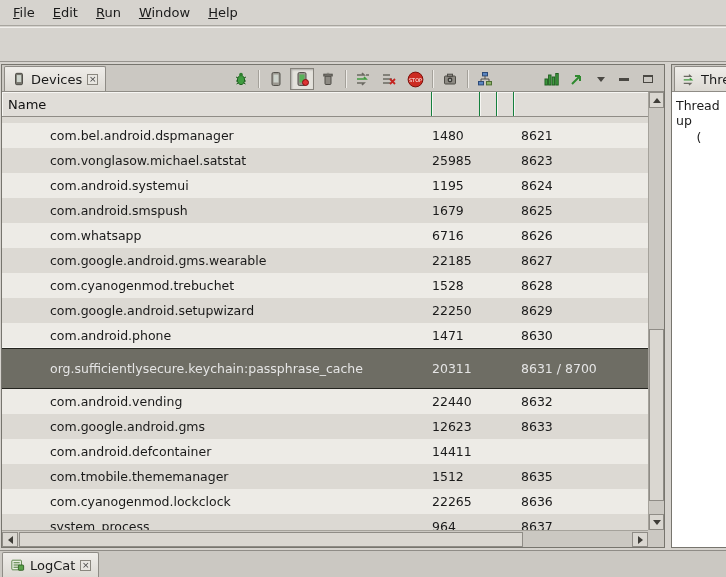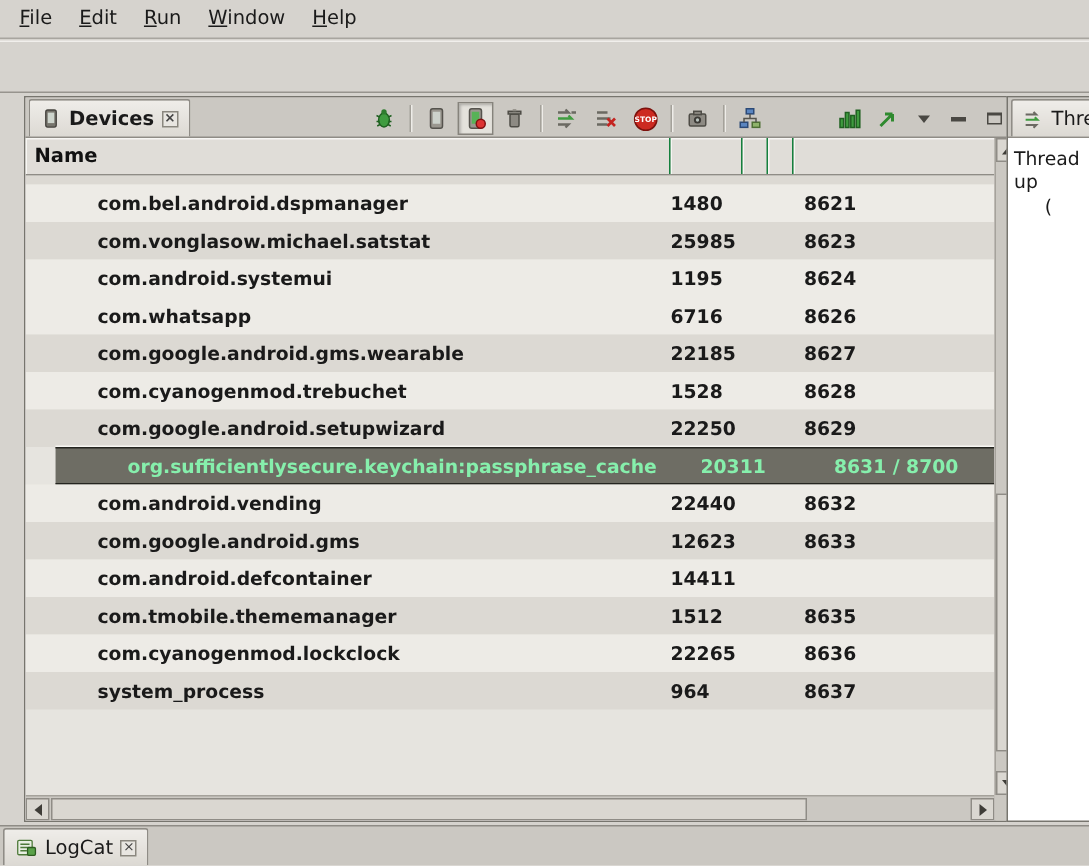--- a/index.html
+++ b/index.html
@@ -25,22 +25,22 @@
   
   .toolbar-strip {
     position:absolute; top:27px; left:0; right:0; height:35px;
     background:#d6d3ce;
     border-top:1px solid #f1efec;
     border-bottom:1px solid #97948e;
   }
 
   
   .devices-panel {
-    position:absolute; top:64px; left:16px; width:664px; height:484px;
-    background:#d6d3ce; border:1px solid #77756e;font-weight:bold;
+    position:absolute; top:64px; left:1px; width:664px; height:484px;
+    background:#d6d3ce; border:1px solid #77756e;
   }
   .threads-panel {
     position:absolute; top:64px; left:671px; right:0; height:484px;
     background:#d6d3ce; border:1px solid #77756e; border-right:none; overflow:hidden;
   }
 
   
   .tab-bar {
     position:relative; height:27px; background:#cbc8c2;
     border-bottom:1px solid #8f8c86; display:flex; align-items:flex-end;
@@ -100,25 +100,24 @@
   .partial-row { height:6px; background:#dcd9d3; }
   .row { display:flex; height:25px; align-items:center; font-size:12.5px; }
   .row.even { background:#edebe6; }
   .row.odd  { background:#dcd9d3; }
   .cell { overflow:hidden; white-space:nowrap; }
   .c-name { width:430px; padding-left:48px; }
   .c-pid  { width:48px; text-align:left; padding-right:9px; }
   .c-sp   { width:17px; }
   .c-port { flex:1; padding-left:7px; }
   .row.selected {
-    background:#6e6d64; color:#86efac;
+    background:#6e6d64; color:#e5e5e5;
     border-top:1px solid #24241f; border-bottom:1px solid #24241f;
     box-shadow:0 -1px 0 #f7f6f2, 0 1px 0 #f7f6f2;
-    height:25px;
-    margin-left:20px;
+    height:41px;
   }
 
   
   .vscroll {
     position:absolute; right:0; top:0; bottom:0; width:16px;
     background:#cbc8c2; border-left:1px solid #a5a29b;
   }
   .sb-btn {
     position:absolute; left:0; width:15px; height:16px;
     background:#dad7d1; border:1px solid #8f8c86;
@@ -311,20 +310,27 @@
             <span class="cell c-sp"></span>
             <span class="cell c-port">8623</span>
           </div>
           <div class="row even">
             <span class="cell c-name">com.android.systemui</span>
             <span class="cell c-pid">1195</span>
             <span class="cell c-sp"></span>
             <span class="cell c-sp"></span>
             <span class="cell c-port">8624</span>
           </div>
+          <div class="row odd">
+            <span class="cell c-name">com.android.smspush</span>
+            <span class="cell c-pid">1679</span>
+            <span class="cell c-sp"></span>
+            <span class="cell c-sp"></span>
+            <span class="cell c-port">8625</span>
+          </div>
           <div class="row even">
             <span class="cell c-name">com.whatsapp</span>
             <span class="cell c-pid">6716</span>
             <span class="cell c-sp"></span>
             <span class="cell c-sp"></span>
             <span class="cell c-port">8626</span>
           </div>
           <div class="row odd">
             <span class="cell c-name">com.google.android.gms.wearable</span>
             <span class="cell c-pid">22185</span>
@@ -338,20 +344,27 @@
             <span class="cell c-sp"></span>
             <span class="cell c-sp"></span>
             <span class="cell c-port">8628</span>
           </div>
           <div class="row odd">
             <span class="cell c-name">com.google.android.setupwizard</span>
             <span class="cell c-pid">22250</span>
             <span class="cell c-sp"></span>
             <span class="cell c-sp"></span>
             <span class="cell c-port">8629</span>
+          </div>
+          <div class="row even">
+            <span class="cell c-name">com.android.phone</span>
+            <span class="cell c-pid">1471</span>
+            <span class="cell c-sp"></span>
+            <span class="cell c-sp"></span>
+            <span class="cell c-port">8630</span>
           </div>
           <div class="row selected">
             <span class="cell c-name">org.sufficientlysecure.keychain:passphrase_cache</span>
             <span class="cell c-pid">20311</span>
             <span class="cell c-sp"></span>
             <span class="cell c-sp"></span>
             <span class="cell c-port">8631 / 8700</span>
           </div>
           <div class="row even">
             <span class="cell c-name">com.android.vending</span>

